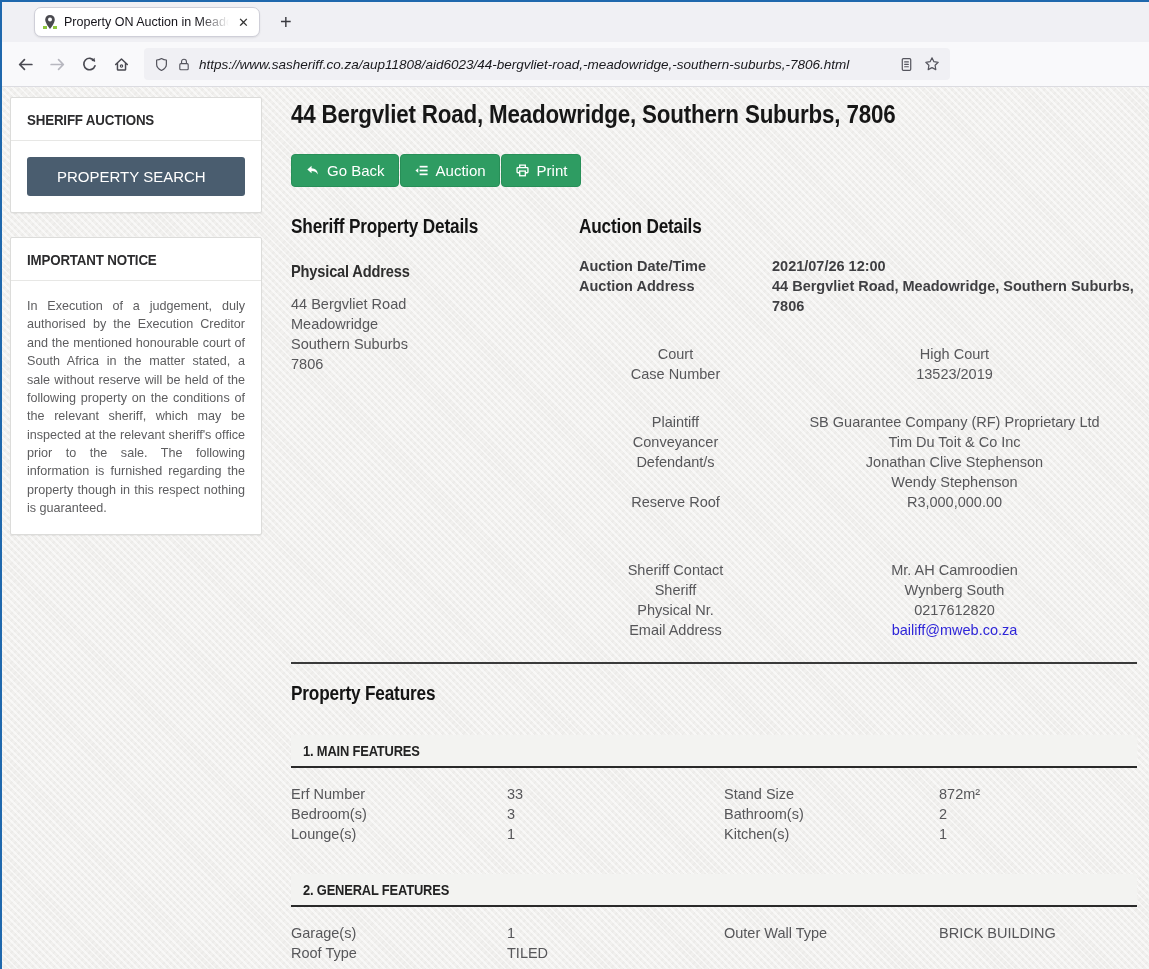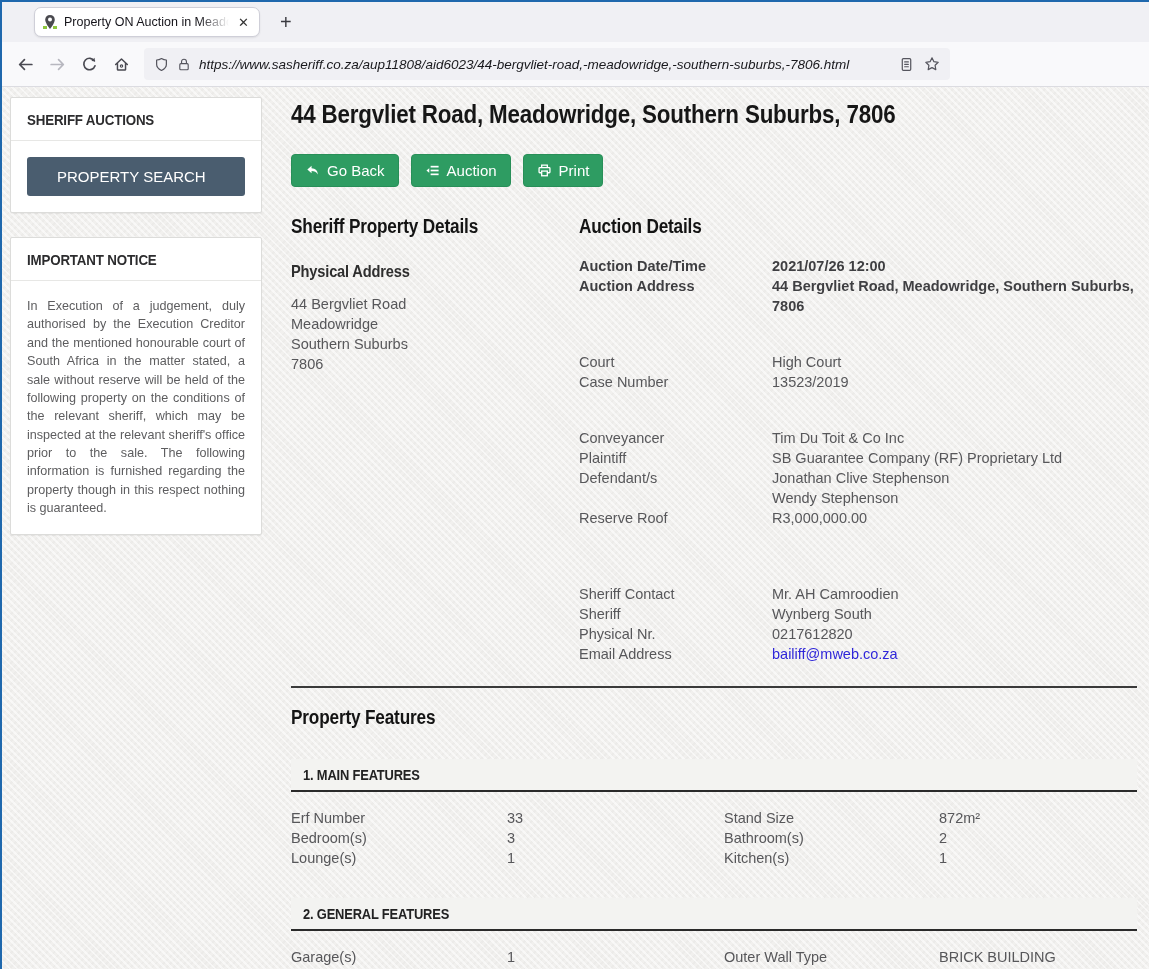--- a/index.html
+++ b/index.html
@@ -51,36 +51,36 @@
   .search-btn {
     display:block; width:100%; text-align:left; background:var(--slate,#4a5d6f); color:#fff;
     border:none; border-radius:3px; font-family:"Liberation Sans",sans-serif;
     font-size:15px; padding:11px 30px; cursor:pointer;
   }
   .notice-text { font-size:12.6px; color:#5d5d5f; line-height:1.46; text-align:justify; }
 
   
   .main { flex:1; min-width:0; padding-top:2px; }
   h1.page-title { font-size:26px; font-weight:bold; color:#161616; }
-  .btn-row { display:flex; gap:12px; margin-top:24px; }
+  .btn-row { display:flex; gap:1px; margin-top:24px; }
   .btn-green {
     display:inline-flex; align-items:center; gap:7px; background:var(--accent-green,#2e9c62);
     color:#fff; border:1px solid #288f58; border-radius:4px; padding:7px 13px;
     font-family:"Liberation Sans",sans-serif; font-size:15px; cursor:pointer;
   }
   .details-row { display:flex; margin-top:28px; }
   .col-left { width:288px; flex:none; }
   .col-right { flex:1; min-width:0; }
   h2.sec { font-size:20px; font-weight:bold; color:#141414; }
   h3.sub { font-size:17px; font-weight:bold; color:#2e2e2e; margin-top:24px; }
   .addr-line { font-size:14.5px; color:#57575a; line-height:20px; }
   .addr-block { margin-top:12px; }
 
   .kv-group { margin-top:18px; }
-  .kv-group.tight { margin-top:16px; }
+  .kv-group.tight { margin-top:8px;text-align:center; }
   .kv-row { display:flex; align-items:flex-start; }
   .kv-row .k { width:193px; flex:none; font-size:14.5px; color:#57575a; line-height:20px; }
   .kv-row .v { flex:1; font-size:14.5px; color:#57575a; line-height:20px; }
   .kv-row.strong .k, .kv-row.strong .v { font-weight:bold; color:#3f3f42; }
   .gap20 { height:20px; }
   .gap40 { height:40px; }
   a.email { color:var(--link-blue,#2f26d9); text-decoration:none; }
 
   hr.dark { border:none; border-top:2px solid #3a3a3a; margin-top:22px; }
   h2.features { font-size:20px; font-weight:bold; color:#141414; margin-top:18px; }
@@ -254,26 +254,26 @@
             </div>
           <div class="kv-row">
               <span class="k">Case Number</span>
               <span class="v">13523/2019</span>
             </div>
         </div>
         <div class="gap20"></div>
 
         <div class="kv-group tight">
           <div class="kv-row">
+              <span class="k">Plaintiff</span>
+              <span class="v">SB Guarantee Company (RF) Proprietary Ltd</span>
+            </div>
+          <div class="kv-row">
               <span class="k">Conveyancer</span>
               <span class="v">Tim Du Toit &amp; Co Inc</span>
-            </div>
-          <div class="kv-row">
-              <span class="k">Plaintiff</span>
-              <span class="v">SB Guarantee Company (RF) Proprietary Ltd</span>
             </div>
           <div class="kv-row">
               <span class="k">Defendant/s</span>
             <span class="v">
               <div>Jonathan Clive Stephenson</div>
               <div>Wendy Stephenson</div>
             </span>
           </div>
           <div class="kv-row">
               <span class="k">Reserve Roof</span>

